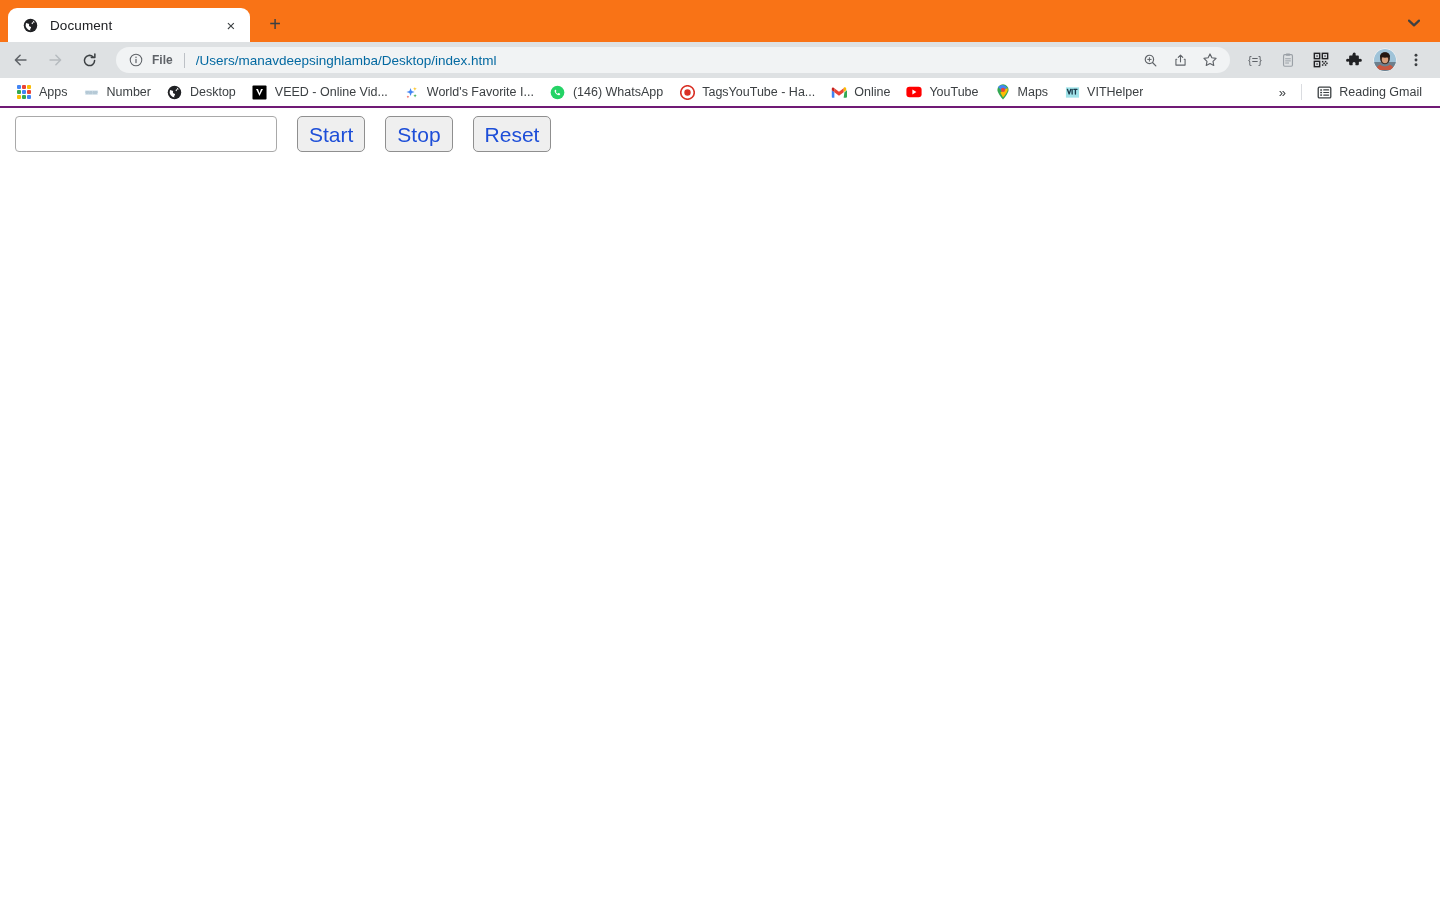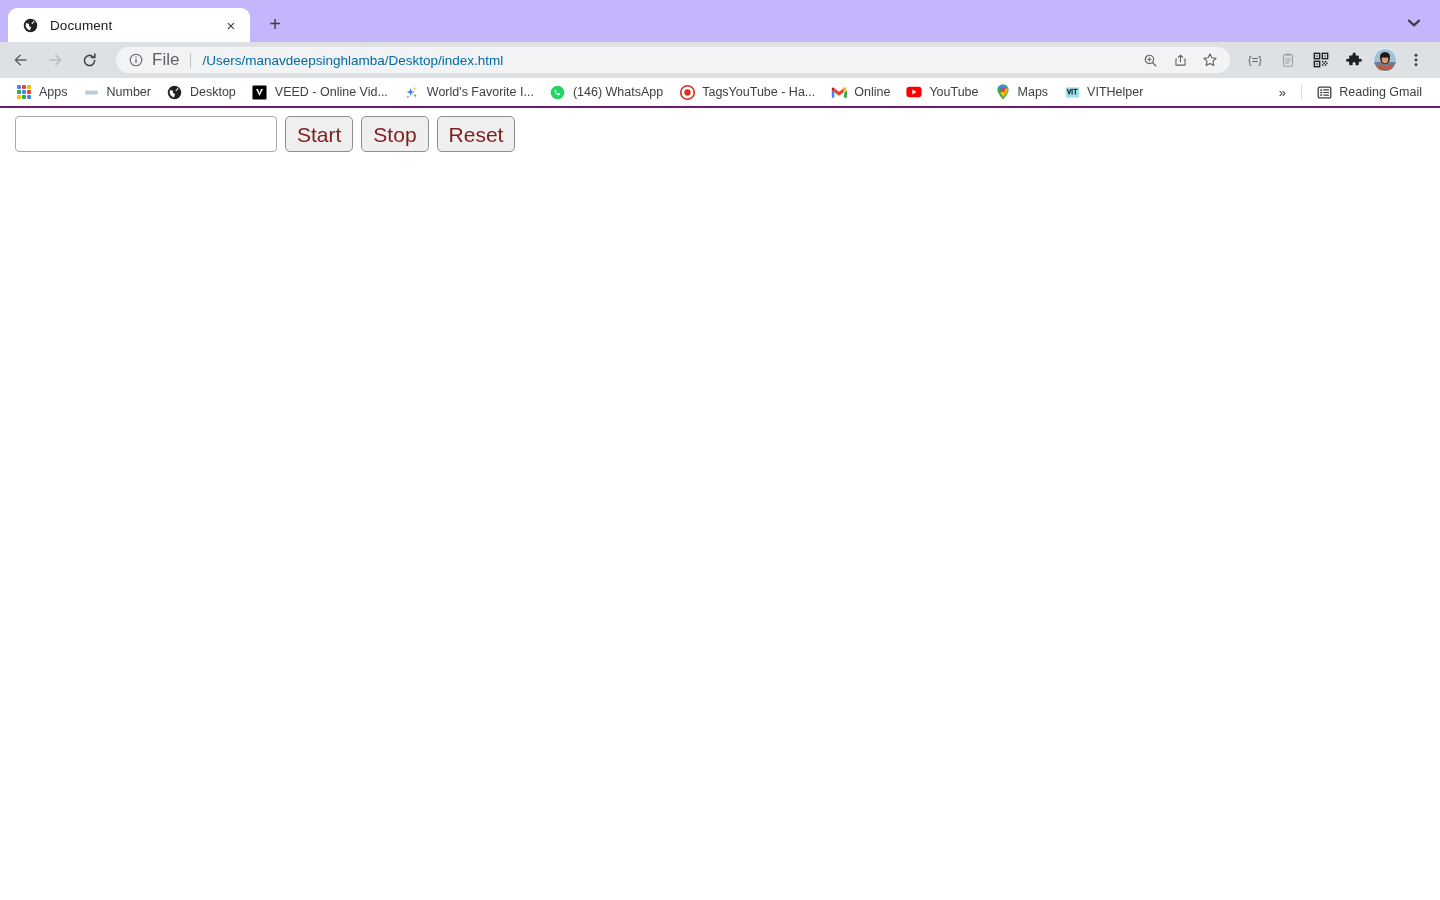--- a/index.html
+++ b/index.html
@@ -11,21 +11,21 @@
     background: #ffffff;
     font-family: "Liberation Sans", sans-serif;
   }
 
   
   #browser { width: 1440px; height: 900px; position: relative; }
 
   
   .tabstrip {
     height: 42px;
-    background: #c4b5fd;
+    background: #f97316;
     display: flex;
     align-items: flex-end;
     padding-left: 8px;
     position: relative;
   }
   .tab {
     width: 242px;
     height: 34px;
     background: #ffffff;
     border-radius: 9px 9px 0 0;
@@ -102,23 +102,24 @@
     margin: 0 6px 0 8px;
     min-width: 0;
   }
   .omni-info {
     width: 16px; height: 16px;
     flex: 0 0 16px;
     margin-right: 8px;
     display: flex; align-items: center; justify-content: center;
   }
   .omni-scheme {
-    font-size: 17px;
+    font-size: 12px;
     color: #5f6368;
     white-space: nowrap;
+    font-weight: bold;
   }
   .omni-sep {
     width: 1px; height: 15px;
     background: #bdc1c6;
     margin: 0 11px;
     flex: 0 0 1px;
   }
   .omni-url {
     font-size: 13.5px;
     color: #0369a1;
@@ -236,27 +237,27 @@
     border-radius: 4px;
     background: #ffffff;
     font-family: "Liberation Sans", sans-serif;
     font-size: 15px;
     color: #000;
     padding: 0 6px;
     outline: none;
   }
   .btn {
     height: 36px;
-    margin-left: 8px;
+    margin-left: 20px;
     background: #efefef;
     border: 1px solid #8f8f8f;
     border-radius: 5px;
     font-family: "Liberation Sans", sans-serif;
     font-size: 21px;
-    color: #7f1d1d;
+    color: #1d4ed8;
     padding: 0 11px;
     line-height: 1;
     cursor: default;
   }
 </style>
 </head>
 <body>
 
 <div id="browser">
 

